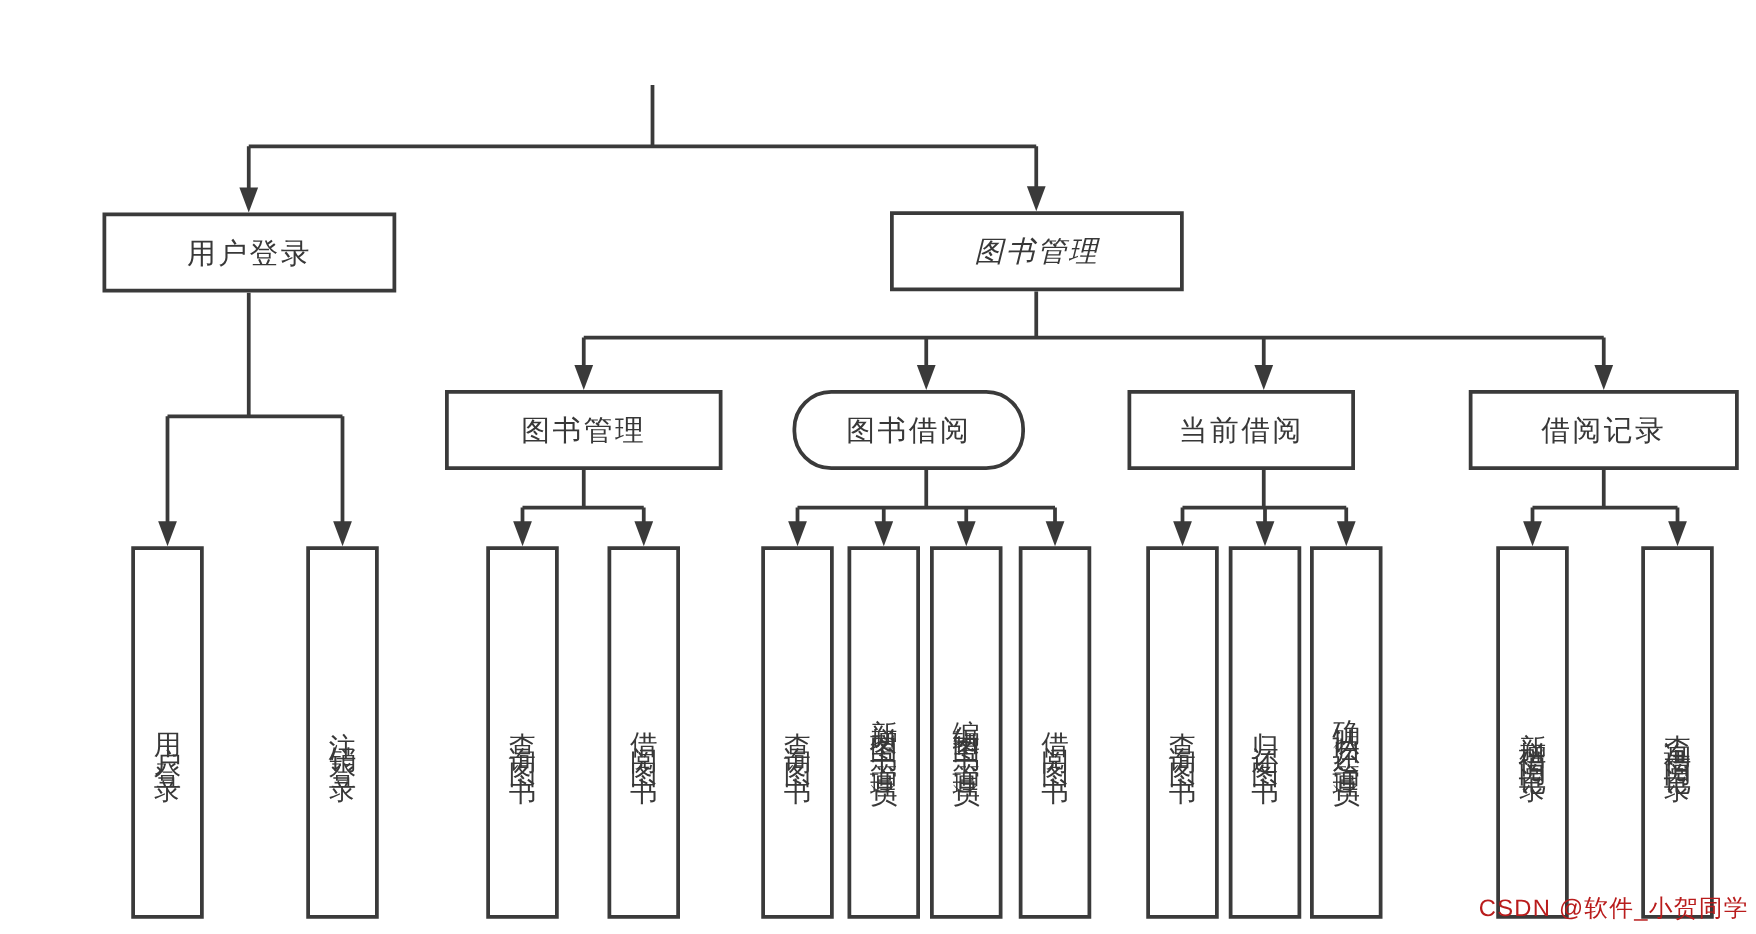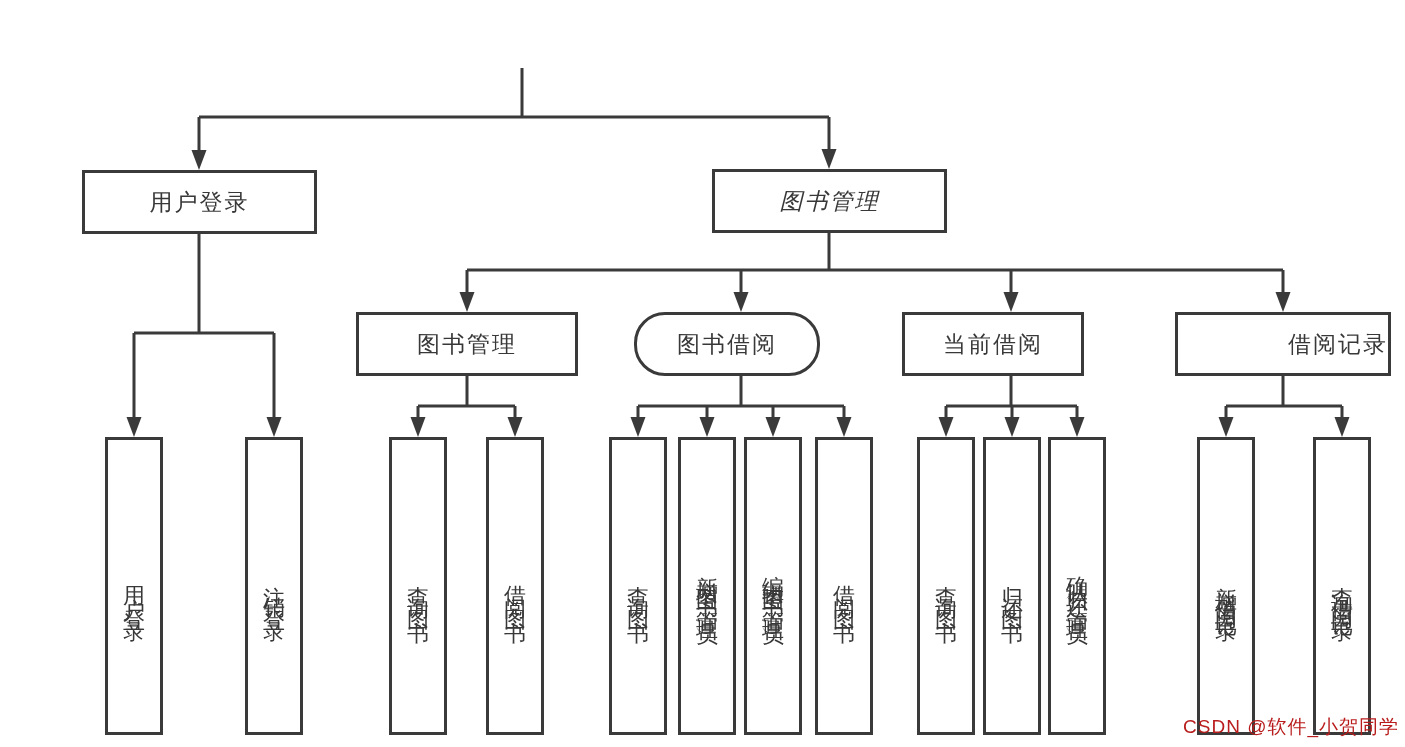--- a/index.html
+++ b/index.html
@@ -36,21 +36,21 @@
     font-size: 23px;
     letter-spacing: 2px;
     white-space: nowrap;
   }
   .root  { left: 22px;   top: 13px;  width: 1001px; height: 55px; }
   .l2a   { left: 82px;   top: 170px; width: 235px;  height: 64px; }
   .l2b   { left: 712px;  top: 169px; width: 235px;  height: 64px; font-style: italic; }
   .l3a   { left: 356px;  top: 312px; width: 222px;  height: 64px; }
   .l3b   { left: 634px;  top: 312px; width: 186px;  height: 64px; border-radius: 31px; }
   .l3c   { left: 902px;  top: 312px; width: 182px;  height: 64px; }
-  .l3d   { left: 1175px; top: 312px; width: 216px;  height: 64px; justify-content: flex-end; }
+  .l3d   { left: 1175px; top: 312px; width: 216px;  height: 64px; }
   .vbox {
     top: 437px;
     width: 58px;
     height: 298px;
   }
   .vbox span {
     writing-mode: vertical-rl;
     text-orientation: mixed;
     font-size: 22px;
     line-height: 1;

